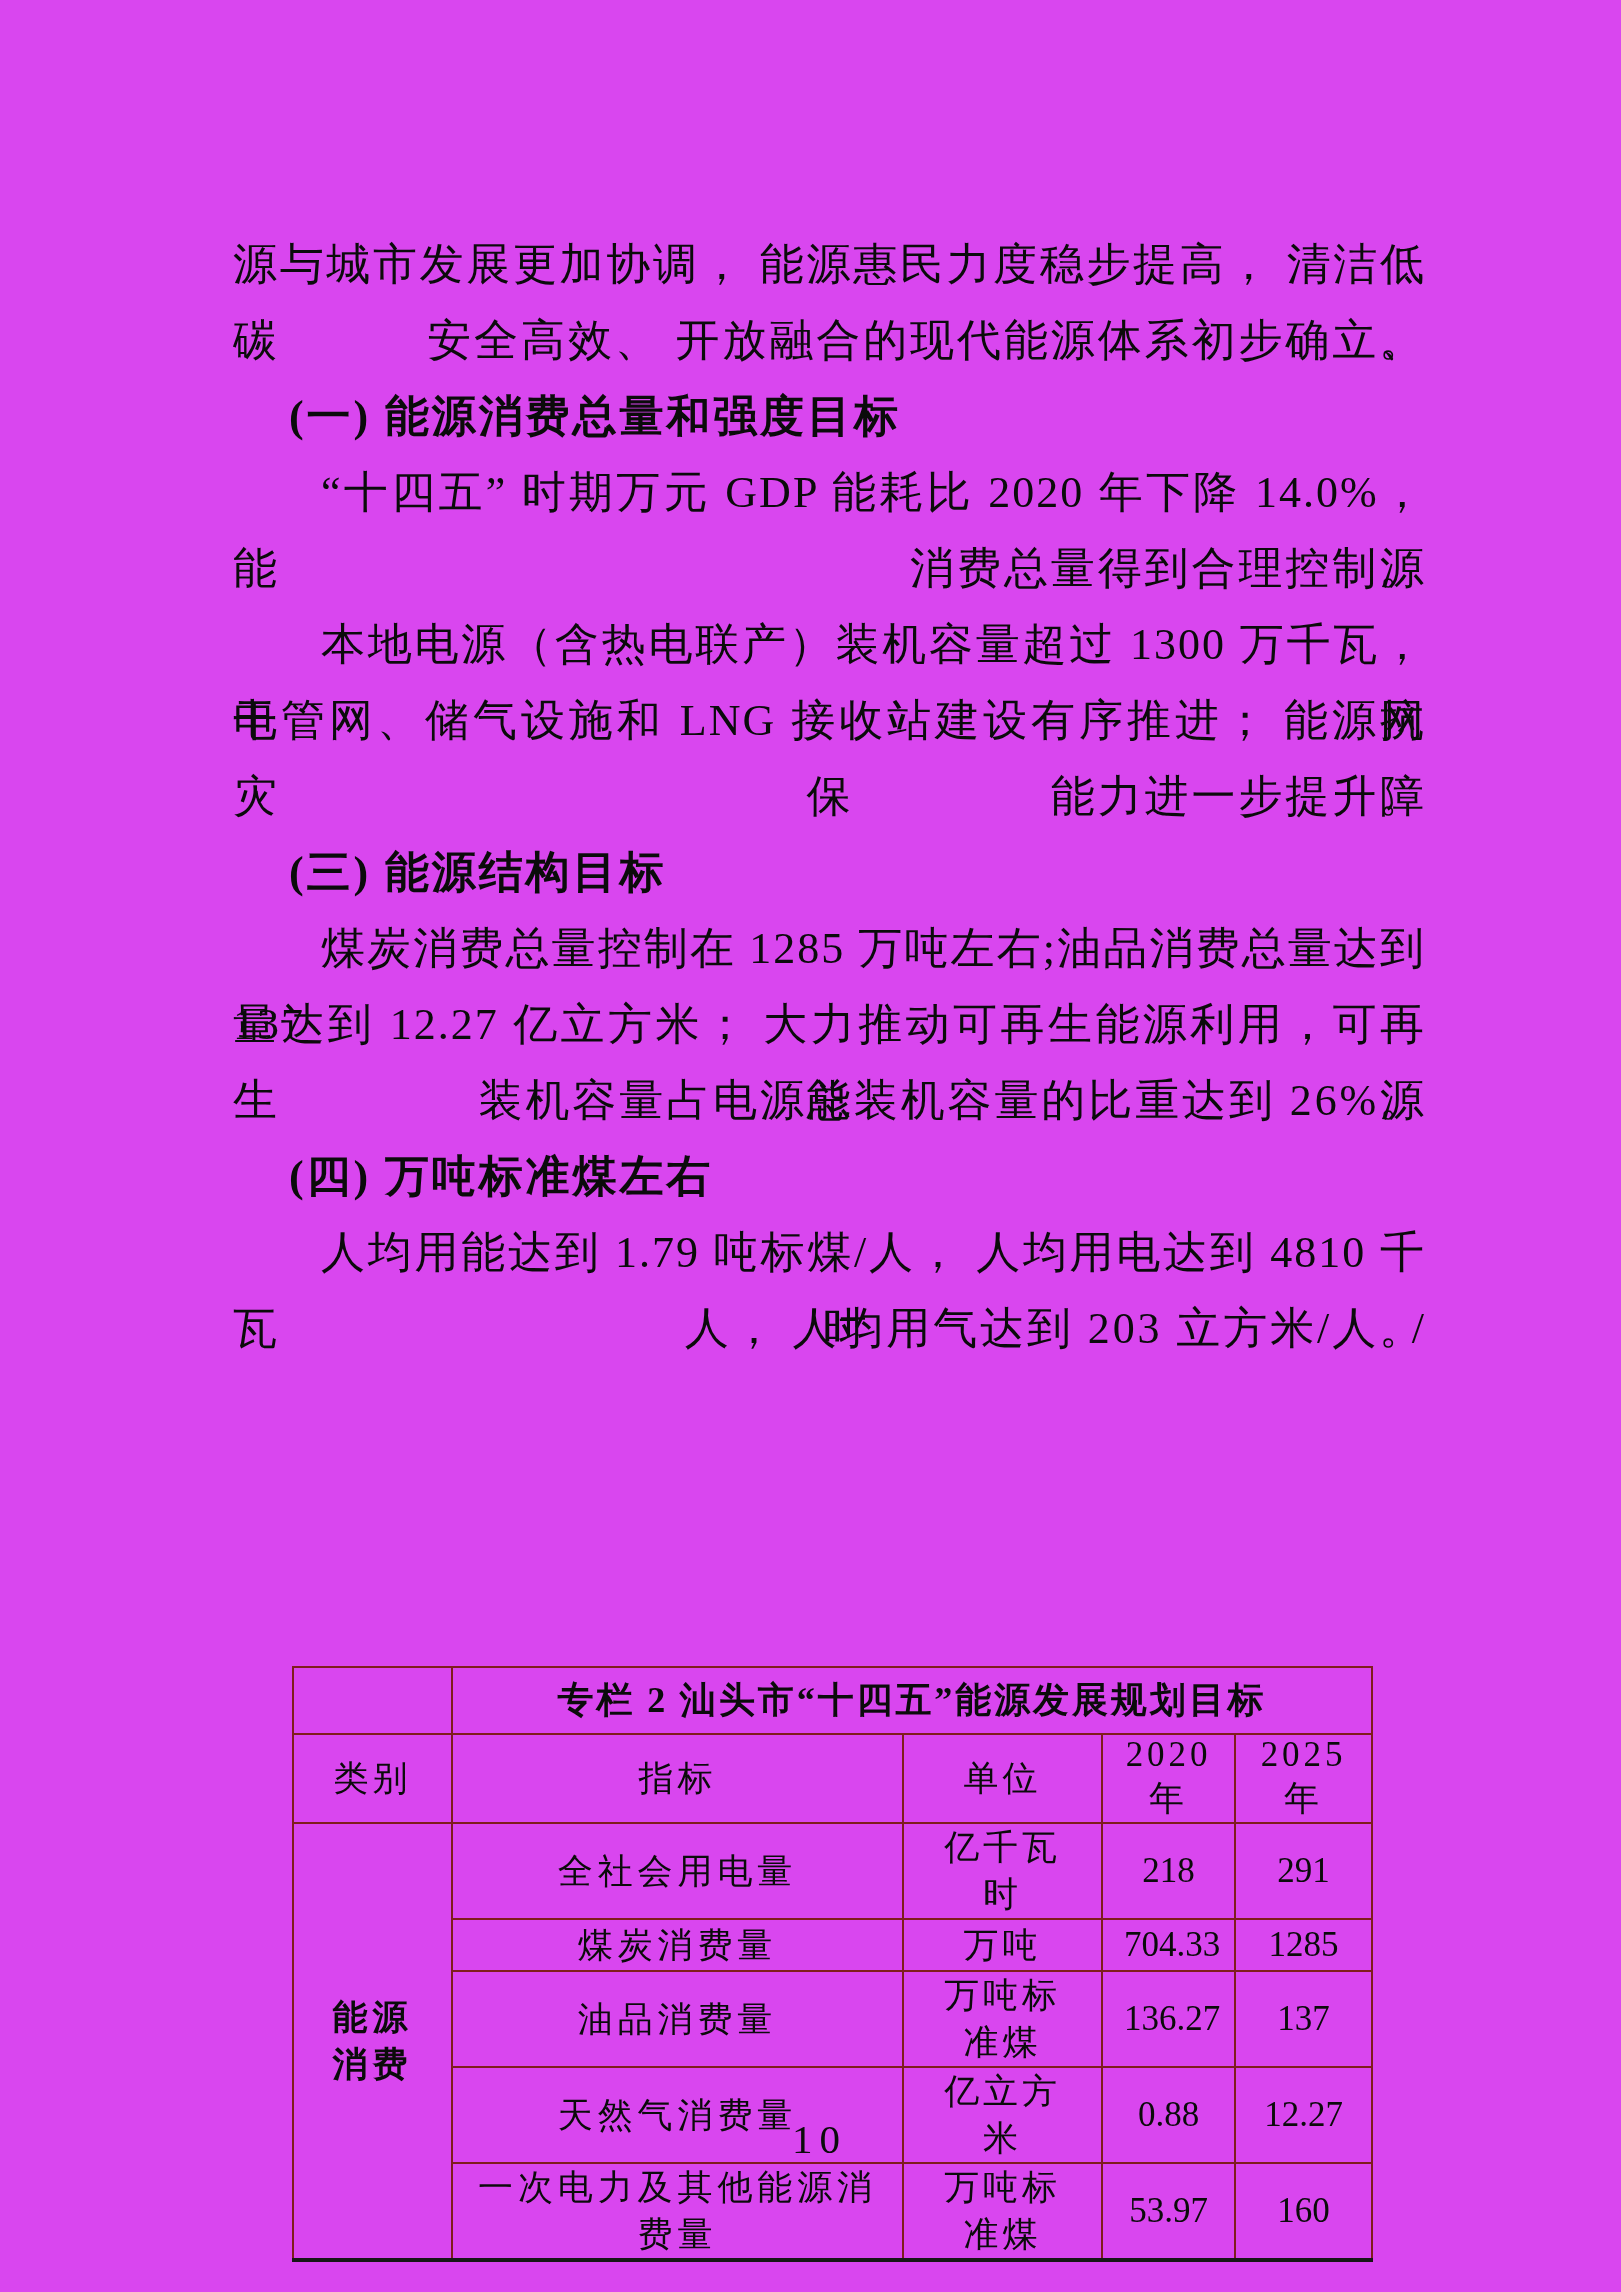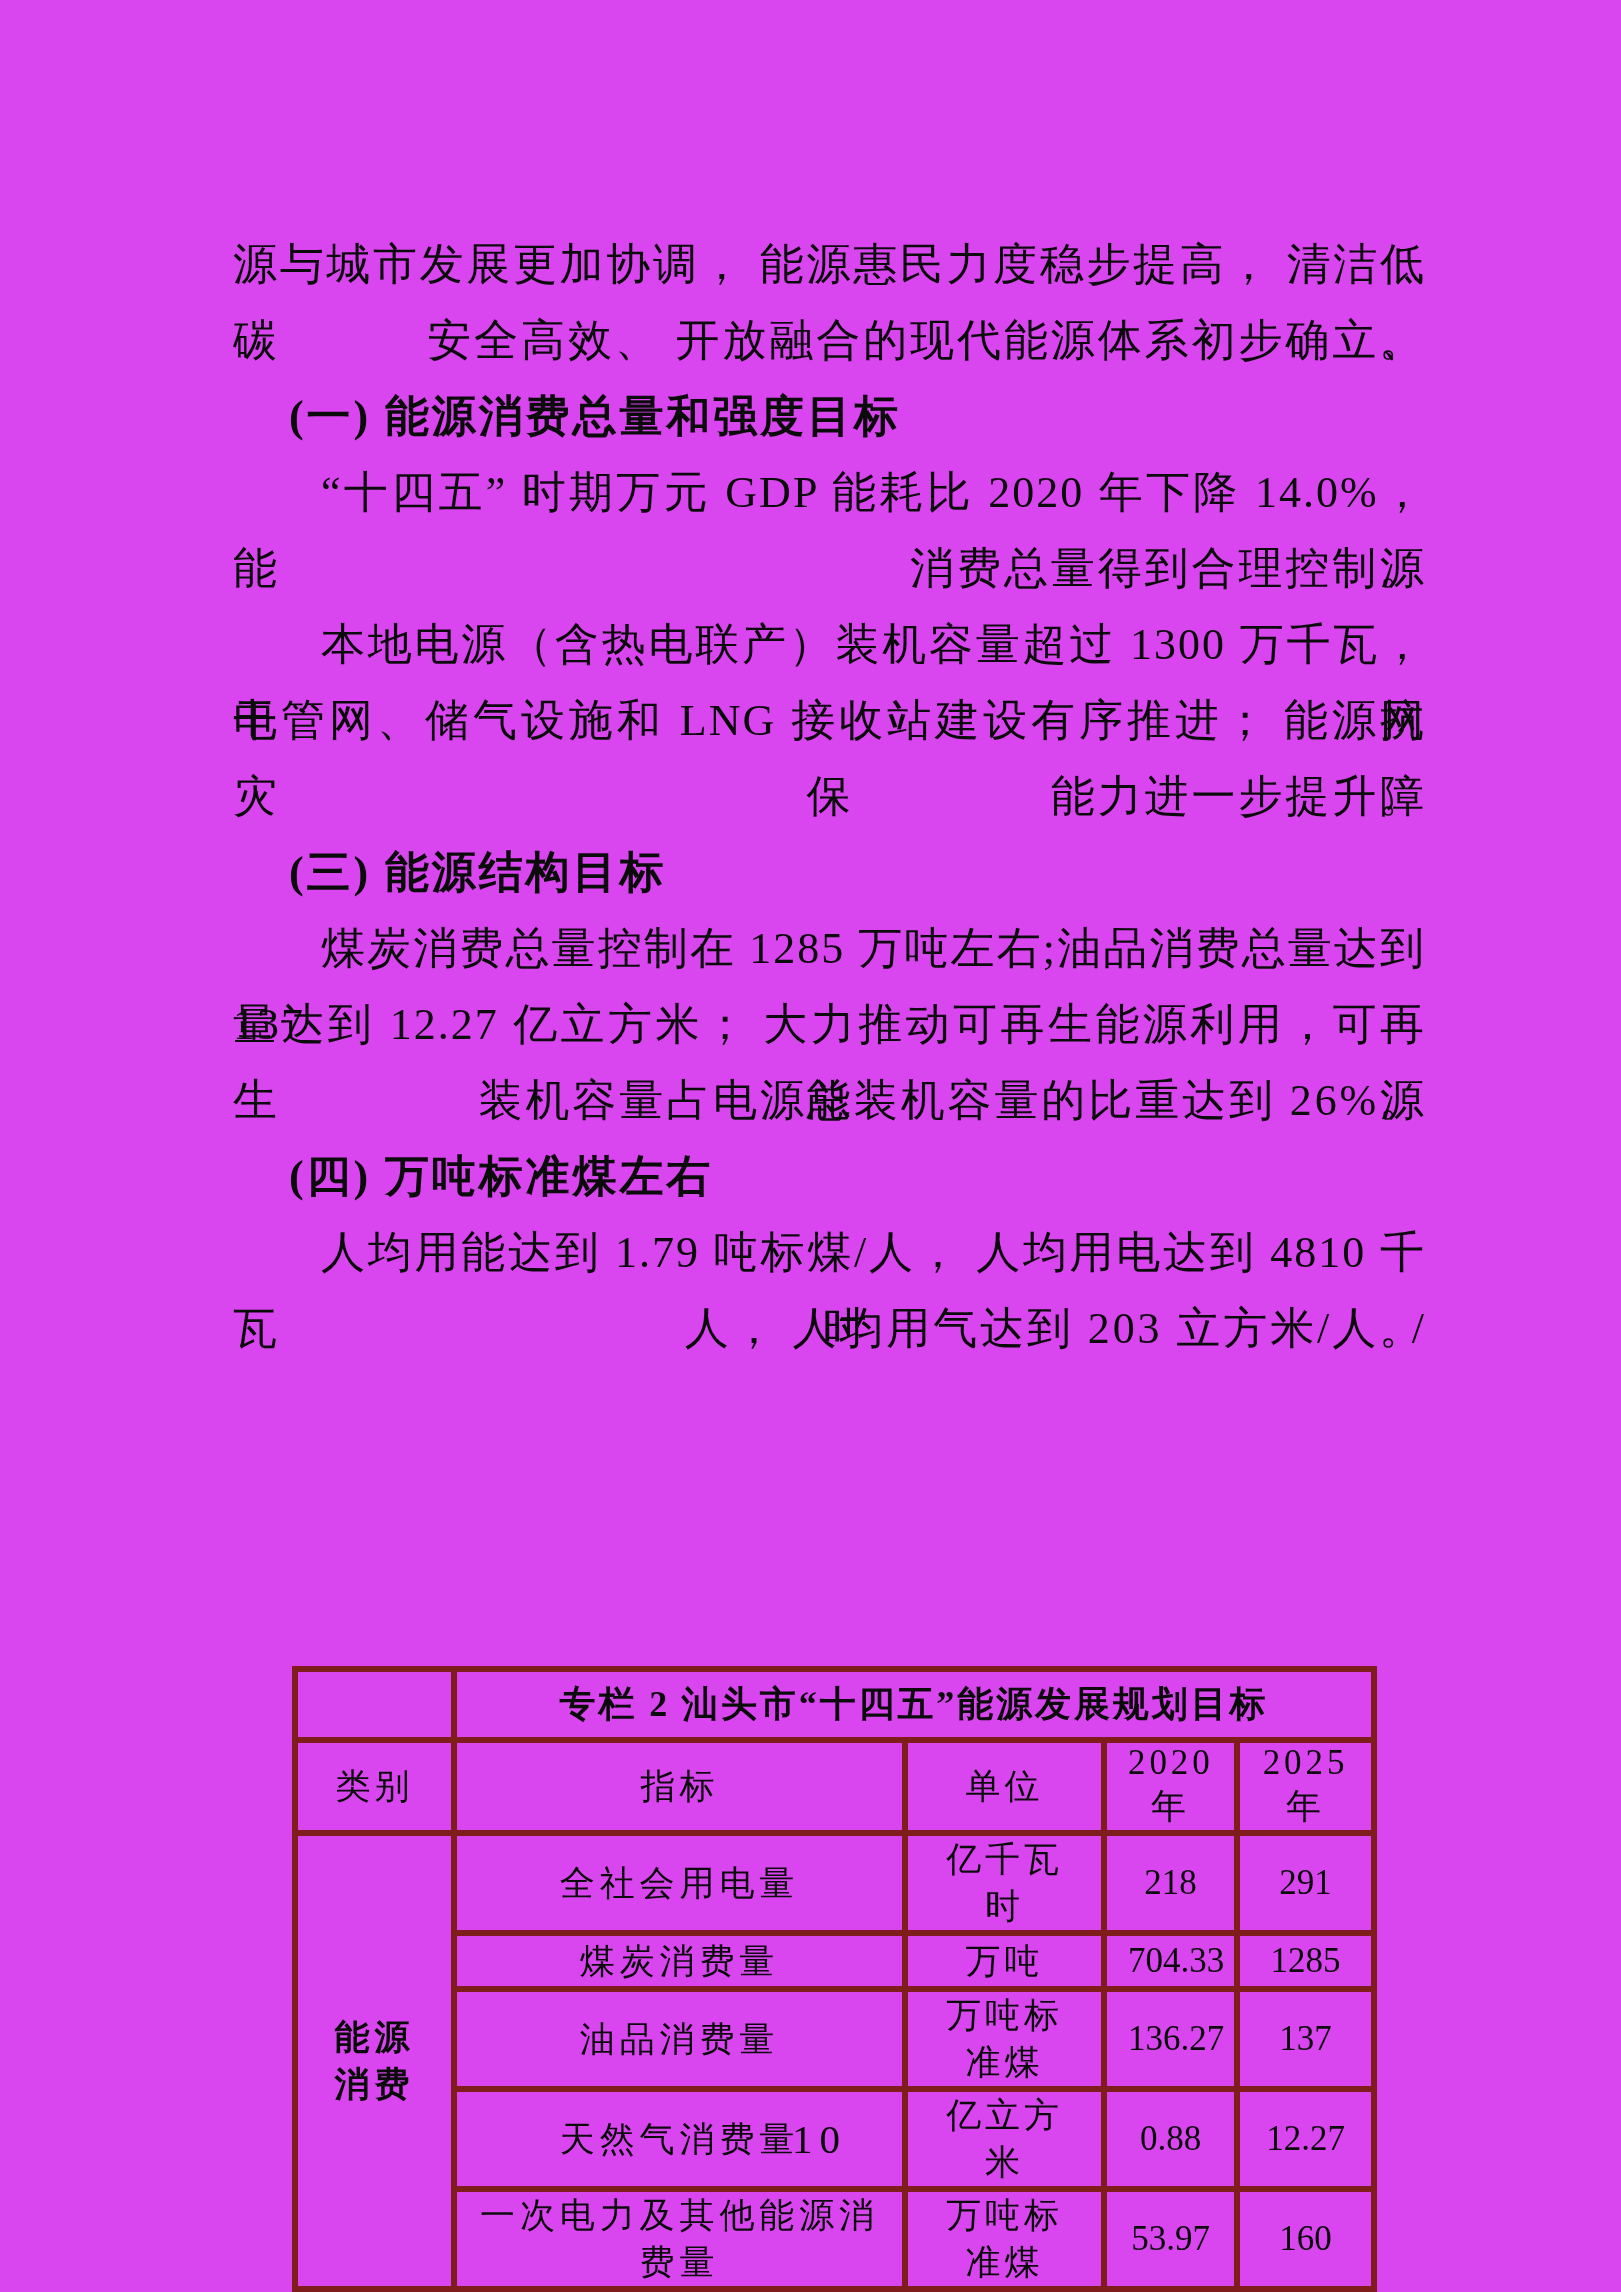--- a/index.html
+++ b/index.html
@@ -31,21 +31,21 @@
     position:absolute;
     left:292px; top:1666px;
     width:1079px;
     border-collapse:collapse;
     table-layout:fixed;
     font-size:35px;
     color:#0b0b0b;
   }
   table.plan { border:2px solid #161616; border-bottom-width:4.9px; border-top-width:2.9px; }
   table.plan td {
-    border:6px solid #7f1d1d;
+    border:2px solid #7f1d1d;
     text-align:center;
     vertical-align:middle;
     padding:0 21px;
     overflow:hidden;
   }
   tr.title-row td { height:65px; }
   tr.header-row td { height:50px; border-bottom-width:2.9px; }
   tr.data-row td { height:50px; }
   td.title-cell { font-weight:bold; letter-spacing:2.9px; font-size:36px; }
   td.cat-cell { font-weight:bold; letter-spacing:4.9px; }

